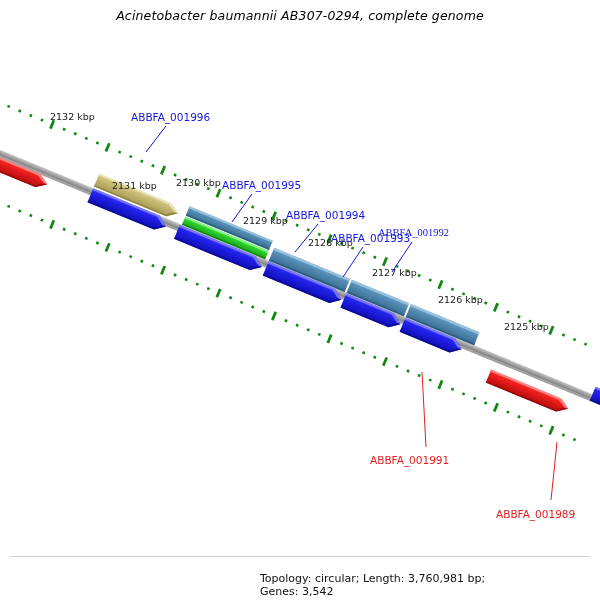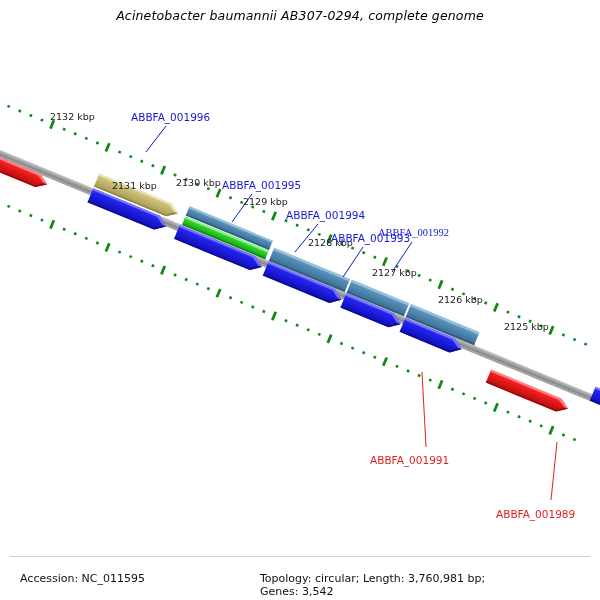--- a/index.html
+++ b/index.html
@@ -325,34 +325,33 @@
       <line x1="412" y1="242" x2="392" y2="272" stroke="#1616d8"></line>
       <line x1="426" y1="447" x2="422" y2="372" stroke="#e02020"></line>
       <line x1="551" y1="500" x2="557" y2="442" stroke="#e02020"></line>
     </g>
   </svg>
 
   <div>
     <span class="tick-label" style="left:50px;top:111px;">2132 kbp</span>
     <span class="tick-label" style="left:112px;top:146px;margin-top:34px;">2131 kbp</span>
     <span class="tick-label" style="left:176px;top:177px;">2130 kbp</span>
-    <span class="tick-label" style="left:243px;top:196px;">2129 kbp</span>
+    <span class="tick-label" style="left:243px;top:215px;">2129 kbp</span>
     <span class="tick-label" style="left:308px;top:237px;">2128 kbp</span>
     <span class="tick-label" style="left:372px;top:267px;">2127 kbp</span>
     <span class="tick-label" style="left:438px;top:294px;">2126 kbp</span>
     <span class="tick-label" style="left:504px;top:321px;">2125 kbp</span>
   </div>
 
   <div>
     <span class="gene-label fwd" style="left:131px;top:111px;">ABBFA_001996</span>
     <span class="gene-label fwd" style="left:222px;top:179px;">ABBFA_001995</span>
     <span class="gene-label fwd" style="left:286px;top:209px;">ABBFA_001994</span>
     <span class="gene-label fwd" style="left:331px;top:232px;">ABBFA_001993</span>
     <span class="gene-label fwd" style="left:378px;top:227px;font-family:Liberation Serif, serif;">ABBFA_001992</span>
     <span class="gene-label rev" style="left:370px;top:454px;">ABBFA_001991</span>
     <span class="gene-label rev" style="left:496px;top:508px;">ABBFA_001989</span>
   </div>
 
   <div class="footer-rule"></div>
-  <span class="foot left">Accession: NC_011595</span>
   <span class="foot right">Topology: circular; Length: 3,760,981 bp; Genes: 3,542</span>
 
 </div>
 
 </body></html>

